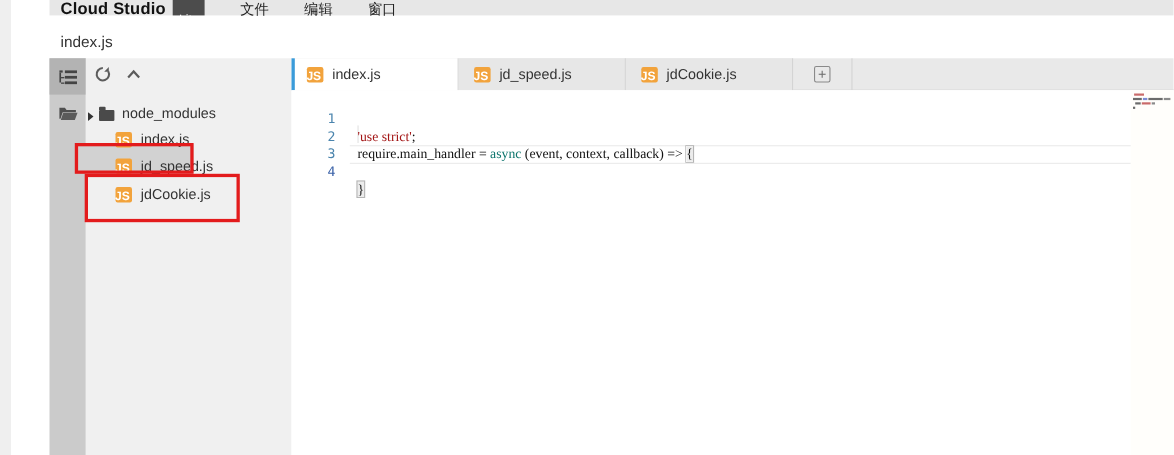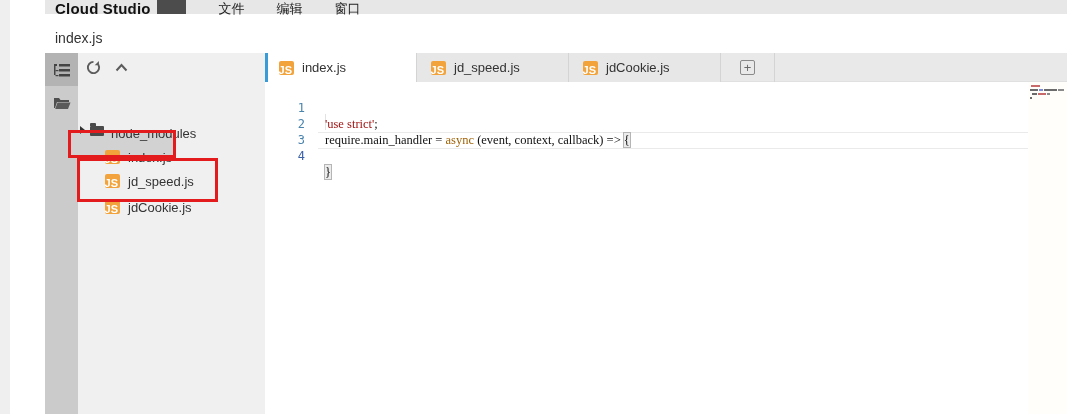--- a/index.html
+++ b/index.html
@@ -25,21 +25,21 @@
 
   
   .activitybar { position:absolute; left:45px; top:53px; width:33px; height:361px; background:#cbcbcb; }
   .activity-item { width:33px; height:33px; display:flex; align-items:center; justify-content:center; }
   .activity-item.selected { background:#b3b3b3; }
 
   
   .explorer { position:absolute; left:78px; top:53px; width:187px; height:361px; background:#f0f0f0; }
   .explorer-toolbar { height:28px; display:flex; align-items:center; padding-left:8px; gap:14px; }
   .tree { position:absolute; left:0; top:33px; width:187px; }
-  .tree-row { position:absolute; left:0; width:156px; height:24px; display:flex; align-items:flex-start; font-size:13px; color:#333;margin-top:40px; }
+  .tree-row { position:absolute; left:0; width:156px; height:24px; display:flex; align-items:flex-end; font-size:13px; color:#333; }
   .row-highlight { position:absolute; left:-8px; top:78px; width:106px; height:26px; background:#d2d2d2; }
   .caret-right { width:0; height:0; border-left:5px solid #333; border-top:4px solid transparent; border-bottom:4px solid transparent; margin:0 5px 0 2px; }
   .folder-glyph { position:relative; width:14px; height:10px; background:#4a4a4a; border-radius:1px; margin-right:7px; }
   .folder-glyph:before { content:""; position:absolute; top:-3px; left:0; width:6px; height:3px; background:#4a4a4a; border-radius:1px 1px 0 0; }
   .js-badge { width:15px; height:14px; background:#f2a33c; color:#fff; font-size:11px; font-weight:bold;
     display:flex; align-items:flex-end; justify-content:flex-end; padding:1px 2px; border-radius:2px;
     margin-right:8px; line-height:8px; }
   .indent-file { margin-left:27px; }
 
   
@@ -61,21 +61,21 @@
   
   .editor { position:absolute; left:265px; top:82px; width:802px; height:332px; background:#fff;
     font-family:"DejaVu Sans Mono", monospace; font-size:12.5px; }
   .current-line-box { position:absolute; left:53px; top:50px; width:710px; height:17px;
     border-top:1px solid #eaeaea; border-bottom:1px solid #eaeaea; }
   .code-line { position:absolute; left:0; width:802px; height:16px; line-height:16px; white-space:pre; }
   .lnum { position:absolute; left:0; width:40px; text-align:right; color:#4a84ad; font-size:12px; }
   .lnum.active { color:#3b62a8; }
   .ltext { position:absolute; left:60px; color:#111;font-family:Liberation Serif, serif; }
   .tok-str { color:#a31515; }
-  .tok-kw { color:#a16207; }
+  .tok-kw { color:#0f766e; }
   .tok-bracket { background:#ececec; box-shadow:0 0 0 1px #b5b5b5; }
   .indent-guide { position:absolute; left:60px; top:32px; width:1px; height:16px; background:#e2e2e2; }
 
   
   .minimap { position:absolute; left:1028px; top:82px; width:39px; height:332px; background:#fffefb; }
   .mm-row { position:absolute; height:2px; border-radius:1px; display:flex; gap:1px; }
   .mm-seg { height:2px; }
 
   .icon-svg { display:block; }
 </style>

